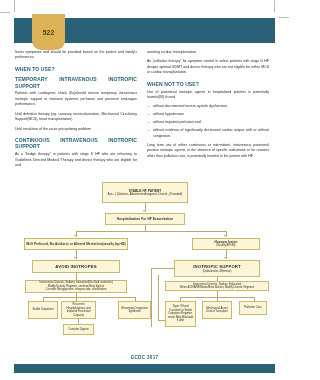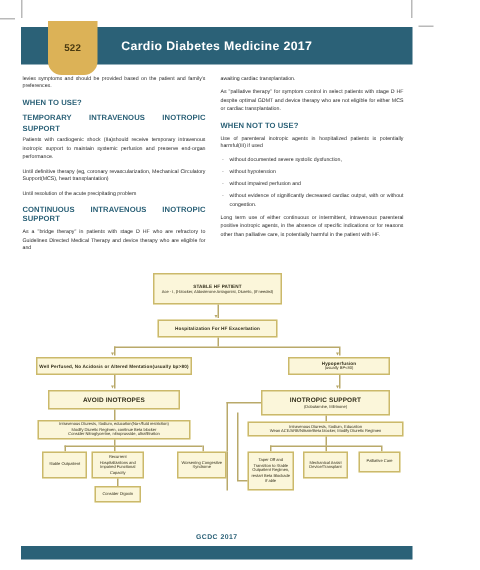--- a/index.html
+++ b/index.html
@@ -80,21 +80,20 @@
 
 <div class="page">
 
   <div class="crop v1"></div>
   <div class="crop v2"></div>
   <div class="crop h1"></div>
   <div class="crop h2"></div>
 
   <div class="header"></div>
   <div class="pagetab">522</div>
-  <div class="header-title">Cardio Diabetes Medicine 2017</div>
 
   <div class="col left">
     <p>levies symptoms and should be provided based on the patient and family's preferences.</p>
     <div class="h2">WHEN TO USE?</div>
     <div class="h2 first">TEMPORARY INTRAVENOUS INOTROPIC SUPPORT</div>
     <p>Patients with cardiogenic shock (IIa)should receive temporary intravenous inotropic support to maintain systemic perfusion and preserve end-organ performance.</p>
     <p>Until definitive therapy (eg, coronary revascularization, Mechanical Circulatory Support(MCS), heart transplantation)</p>
     <p>Until resolution of the acute precipitating problem</p>
     <div class="h2">CONTINUOUS INTRAVENOUS INOTROPIC SUPPORT</div>
     <p>As a "bridge therapy" in patients with stage D HF who are refractory to Guidelines Directed Medical Therapy and device therapy who are eligible for and</p>

